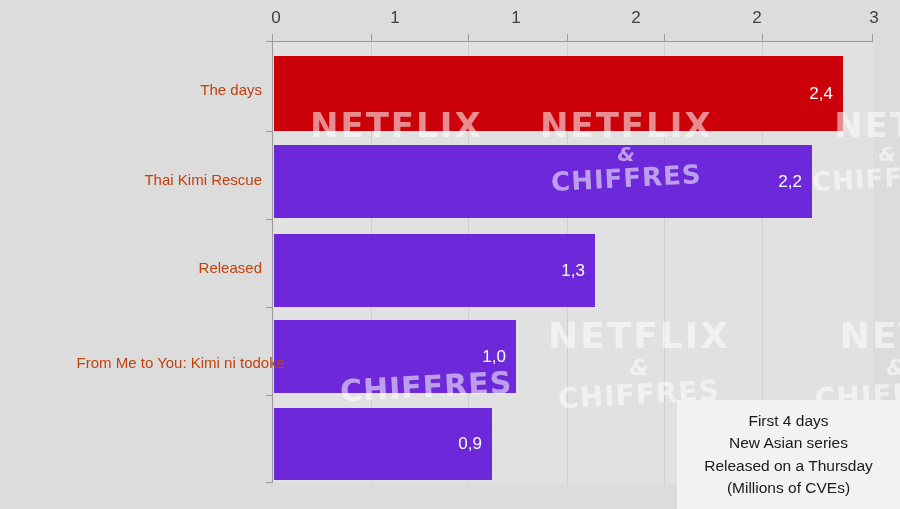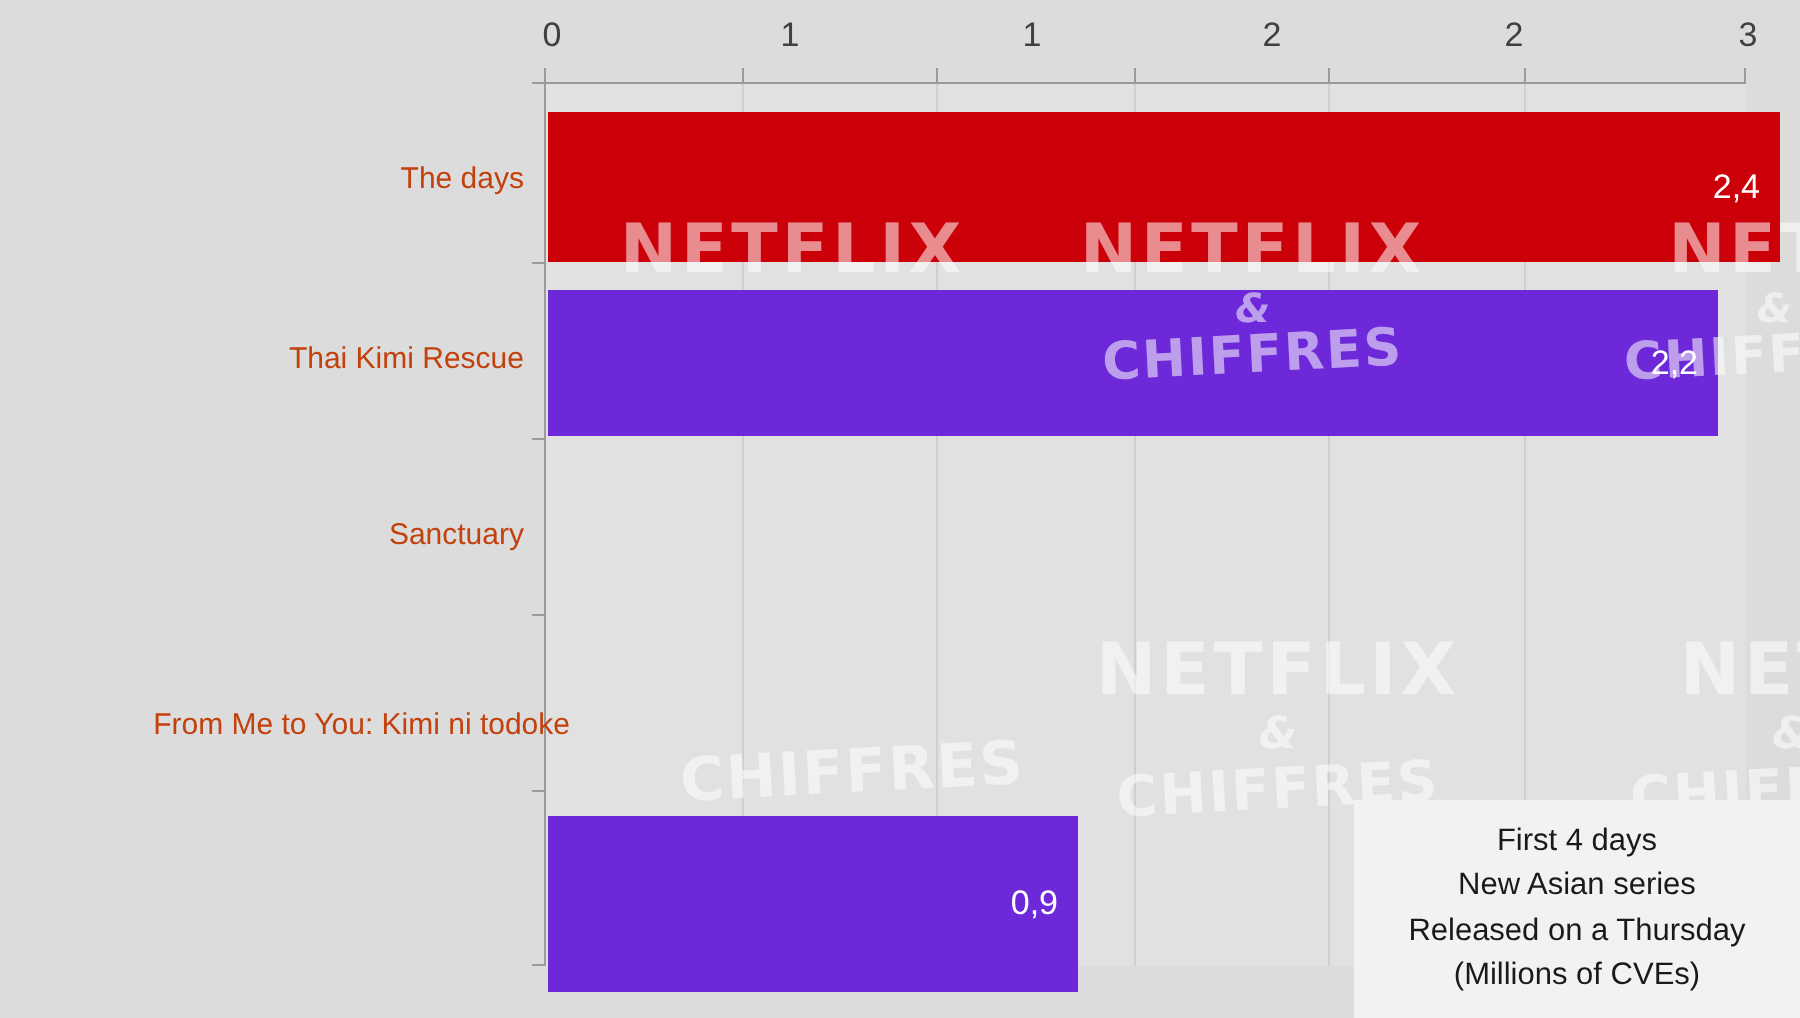--- a/index.html
+++ b/index.html
@@ -134,21 +134,20 @@
     font-size: 17px;
     color: #404040;
     transform: translateX(-50%);
     z-index: 5;
   }
 
   
   .bar {
     position: absolute;
     z-index: 2;
-    padding-left: 47px;
   }
   .bar-red { background: #cc0008; }
   .bar-gray { background: #6d28d9; }
   .bar-value {
     position: absolute;
     right: 10px;
     top: 50%;
     transform: translateY(-50%);
     color: #ffffff;
     font-size: 17px;
@@ -205,23 +204,29 @@
   </div>
 
   <div class="bar bar-red" style="left:274px; top:56px;  width:569px; height:75px;">
     <span class="bar-value">2,4</span>
   </div>
 
   <div class="bar bar-gray" style="left:274px; top:145px; width:538px; height:73px;">
     <span class="bar-value">2,2</span>
   </div>
 
-
-
-  <div class="bar bar-gray" style="left:274px; top:408px; width:218px; height:88px;">
+  <div class="bar bar-gray" style="left:274px; top:234px; width:321px; height:73px;">
+    <span class="bar-value">1,3</span>
+  </div>
+
+  <div class="bar bar-gray" style="left:274px; top:320px; width:242px; height:73px;">
+    <span class="bar-value">1,0</span>
+  </div>
+
+  <div class="bar bar-gray" style="left:274px; top:408px; width:218px; height:72px;">
     <span class="bar-value">0,9</span>
   </div>
 
   <div class="watermark-layer">
     <div class="wm wm-a">
       <span class="wm-top">NETFLIX</span>
 
     </div>
     <div class="wm wm-b">
       <span class="wm-top">NETFLIX</span>
@@ -269,21 +274,21 @@
 
   <div class="tick-y" style="top:41px;"></div>
   <div class="tick-y" style="top:131px;"></div>
   <div class="tick-y" style="top:219px;"></div>
   <div class="tick-y" style="top:307px;"></div>
   <div class="tick-y" style="top:395px;"></div>
   <div class="tick-y" style="top:482px;"></div>
 
   <div class="cat-label" style="left:0px; width:262px; top:81px;">The days</div>
   <div class="cat-label" style="left:0px; width:262px; top:171px;">Thai Kimi Rescue</div>
-  <div class="cat-label" style="left:0px; width:262px; top:259px;">Sanctuary</div>
+  <div class="cat-label" style="left:0px; width:262px; top:259px;">Released</div>
   <div class="cat-label" style="left:0px; width:262px; top:354px;margin-left:23px;">From Me to You: Kimi ni todoke</div>
 
   <div class="caption-box">
     <div class="caption-line">First 4 days</div>
     <div class="caption-line">New Asian series</div>
     <div class="caption-line">Released on a Thursday</div>
     <div class="caption-line">(Millions of CVEs)</div>
   </div>
 
 </div>

